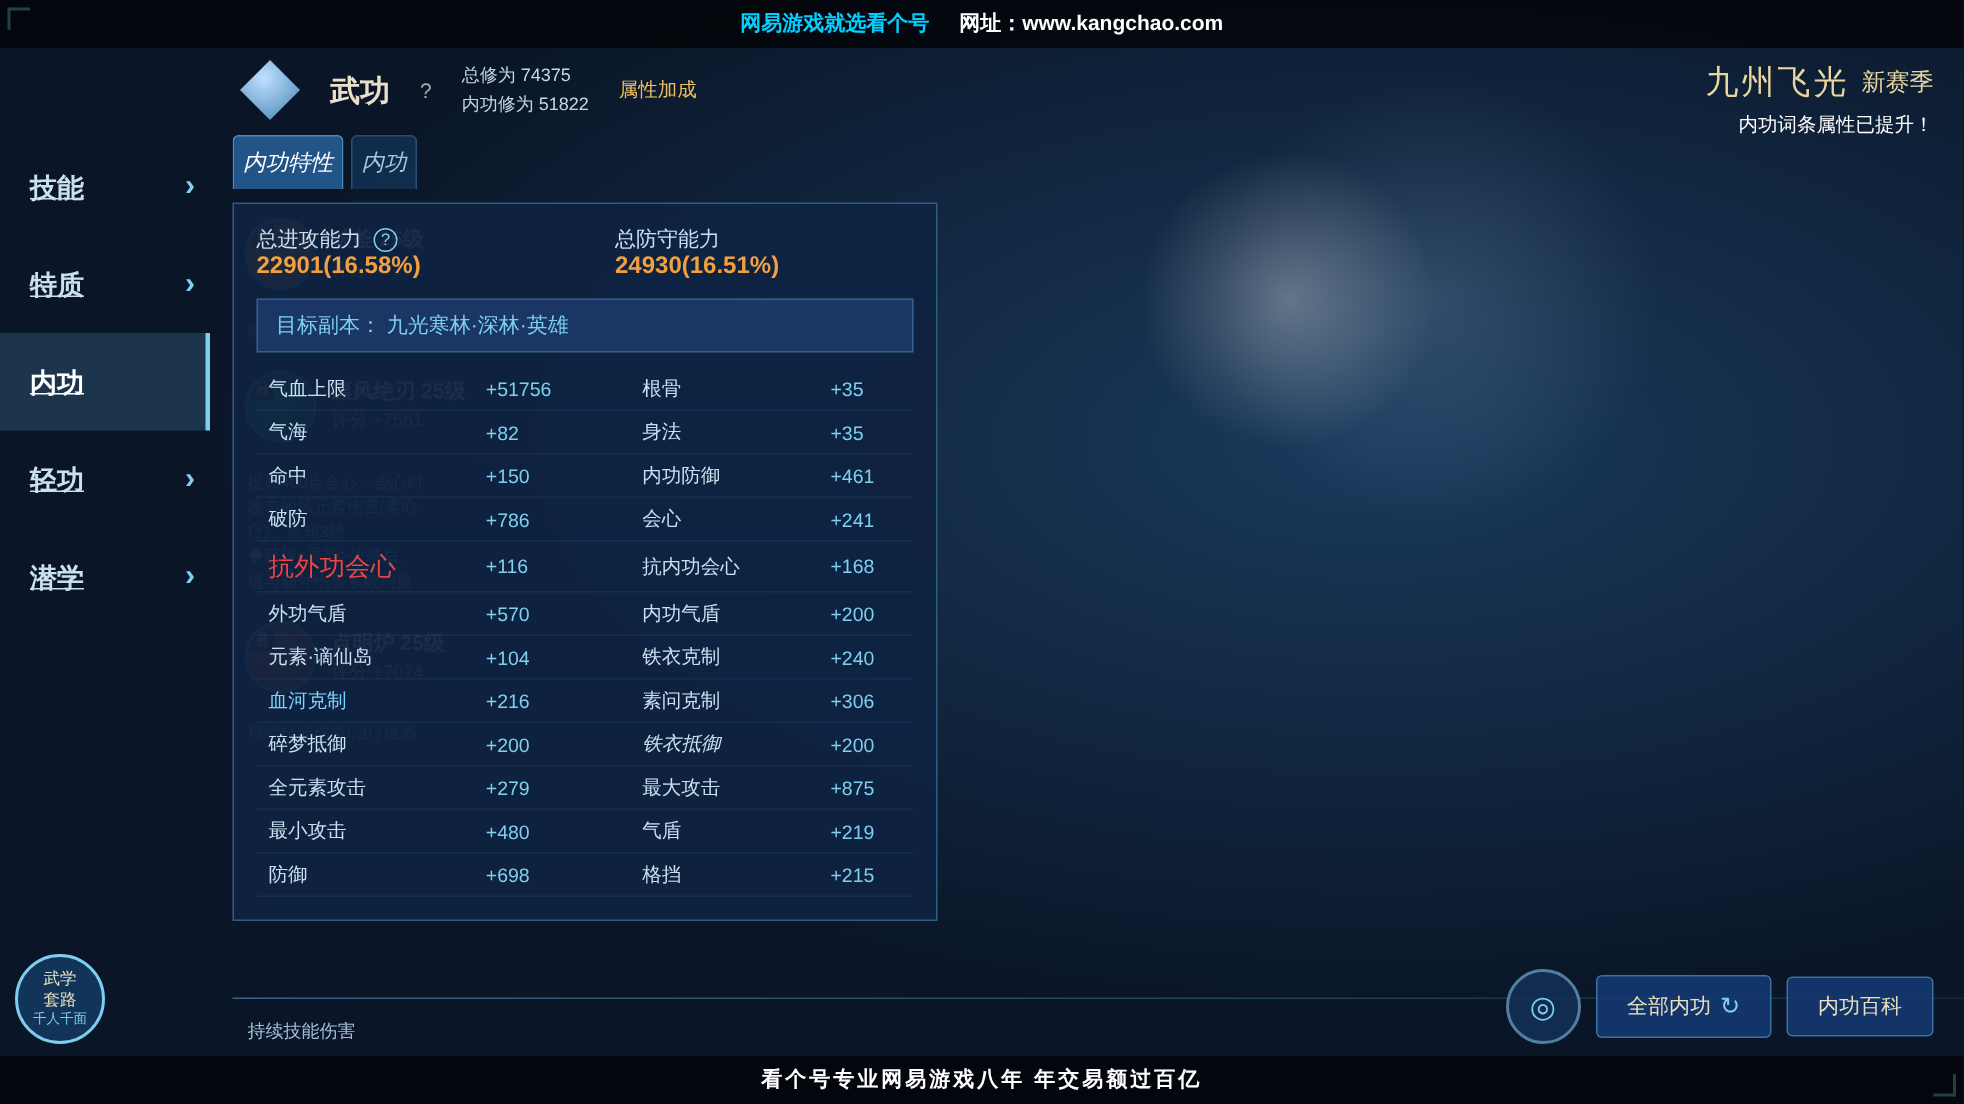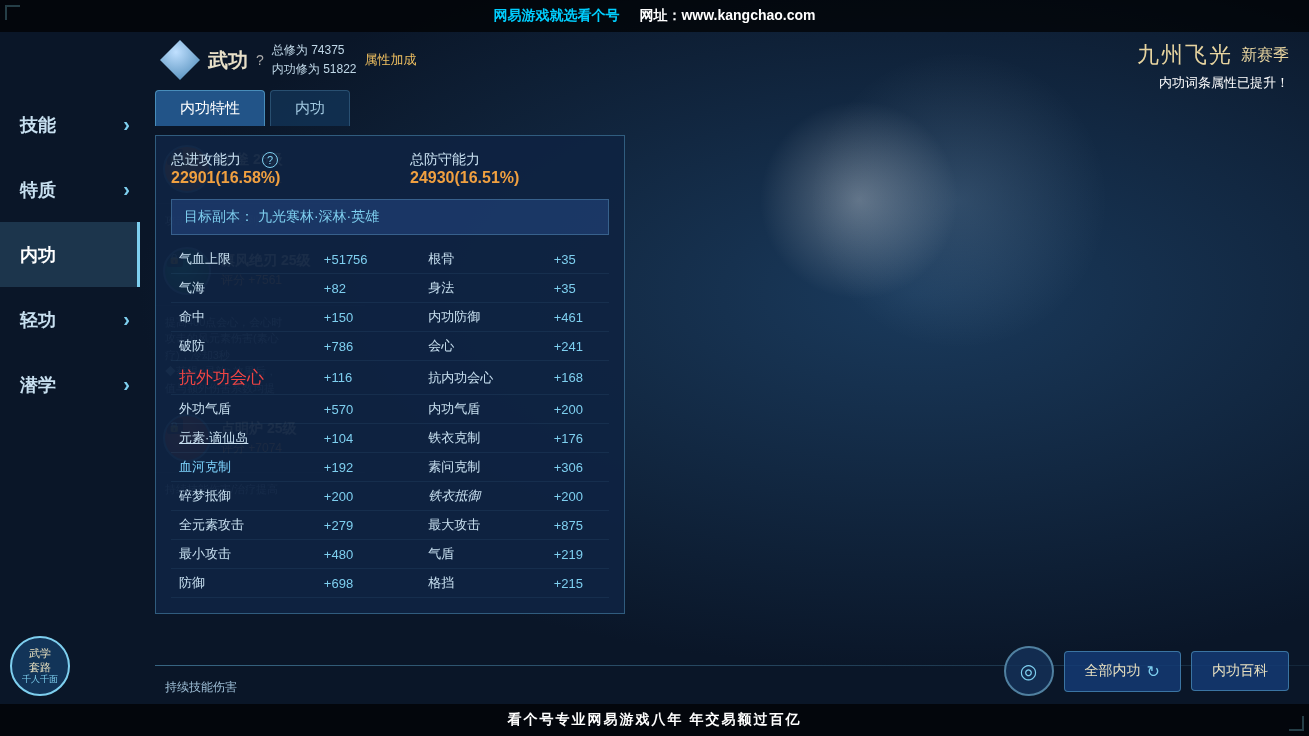--- a/index.html
+++ b/index.html
@@ -118,20 +118,21 @@
       width: 140px;
       height: 65px;
       display: flex;
       align-items: center;
       padding-left: 20px;
       cursor: pointer;
       color: #c8e0f0;
       font-size: 18px;
       font-weight: bold;
       position: relative;
+      text-decoration: underline;
     }
     .sidebar-item.active {
       background: rgba(100,180,220,0.2);
       color: #ffffff;
       border-right: 3px solid #7ecfef;
     }
     .sidebar-item::after {
       content: '›';
       position: absolute;
       right: 10px;
@@ -142,21 +143,21 @@
       display: none;
     }
 
     
     .top-stats {
       position: absolute;
       top: 32px; left: 160px;
       z-index: 5;
       display: flex;
       align-items: center;
-      gap: 8px;
+      gap: 20px;
       padding: 8px 0;
     }
     .stat-item {
       color: #c0d8e8;
       font-size: 12px;
     }
 
     
     .main-content {
       position: absolute;
@@ -165,28 +166,29 @@
       z-index: 5;
     }
 
     
     .tab-bar {
       display: flex;
       gap: 5px;
       margin-bottom: 5px;
     }
     .tab {
-      padding: 8px 24px;
+      padding: 8px 6px;
       background: rgba(20,60,100,0.6);
       color: #a0c8e0;
       font-size: 15px;
       cursor: pointer;
       border-radius: 4px 4px 0 0;
       border: 1px solid rgba(100,160,200,0.3);
       border-bottom: none;
+      font-style: italic;
     }
     .tab.active {
       background: rgba(40,100,160,0.8);
       color: #ffffff;
       border-color: rgba(100,180,220,0.6);
     }
 
     
     .skills-container {
       position: absolute;
@@ -261,21 +263,21 @@
       margin-bottom: 12px;
     }
     .attr-stat-group {
       flex: 1;
     }
     .attr-stat-label {
       color: #c8e0f0;
       font-size: 14px;
       display: flex;
       align-items: center;
-      gap: 21px;
+      gap: 8px;
     }
     .attr-stat-value {
       color: #f0a040;
       font-size: 16px;
       font-weight: bold;
     }
     .help-icon {
       display: inline-flex;
       align-items: center;
       justify-content: center;
@@ -567,28 +569,28 @@
       <td style="color:#c8e0f0;font-size:13px;padding-left:30px;">抗内功会心</td>
       <td style="color:#7ecfef;font-size:13px;">+168</td>
     </tr>
           <tr>
       <td style="color:#c8e0f0;font-size:13px;">外功气盾</td>
       <td style="color:#7ecfef;font-size:13px;">+570</td>
       <td style="color:#c8e0f0;font-size:13px;padding-left:30px;">内功气盾</td>
       <td style="color:#7ecfef;font-size:13px;">+200</td>
     </tr>
           <tr>
-      <td style="color:#c8e0f0;font-size:13px;text-decoration:underline;">元素·谪仙岛</td>
+      <td style="color:#c8e0f0;font-size:13px;">元素·谪仙岛</td>
       <td style="color:#7ecfef;font-size:13px;">+104</td>
       <td style="color:#c8e0f0;font-size:13px;padding-left:30px;">铁衣克制</td>
-      <td style="color:#7ecfef;font-size:13px;">+176</td>
+      <td style="color:#7ecfef;font-size:13px;">+240</td>
     </tr>
           <tr>
       <td style="color:#7dd3fc;font-size:13px;">血河克制</td>
-      <td style="color:#7ecfef;font-size:13px;">+192</td>
+      <td style="color:#7ecfef;font-size:13px;">+216</td>
       <td style="color:#c8e0f0;font-size:13px;padding-left:30px;">素问克制</td>
       <td style="color:#7ecfef;font-size:13px;">+306</td>
     </tr>
           <tr>
       <td style="color:#c8e0f0;font-size:13px;">碎梦抵御</td>
       <td style="color:#7ecfef;font-size:13px;">+200</td>
       <td style="color:#c8e0f0;font-size:13px;padding-left:30px;font-style:italic;">铁衣抵御</td>
       <td style="color:#7ecfef;font-size:13px;">+200</td>
     </tr>
           <tr>

